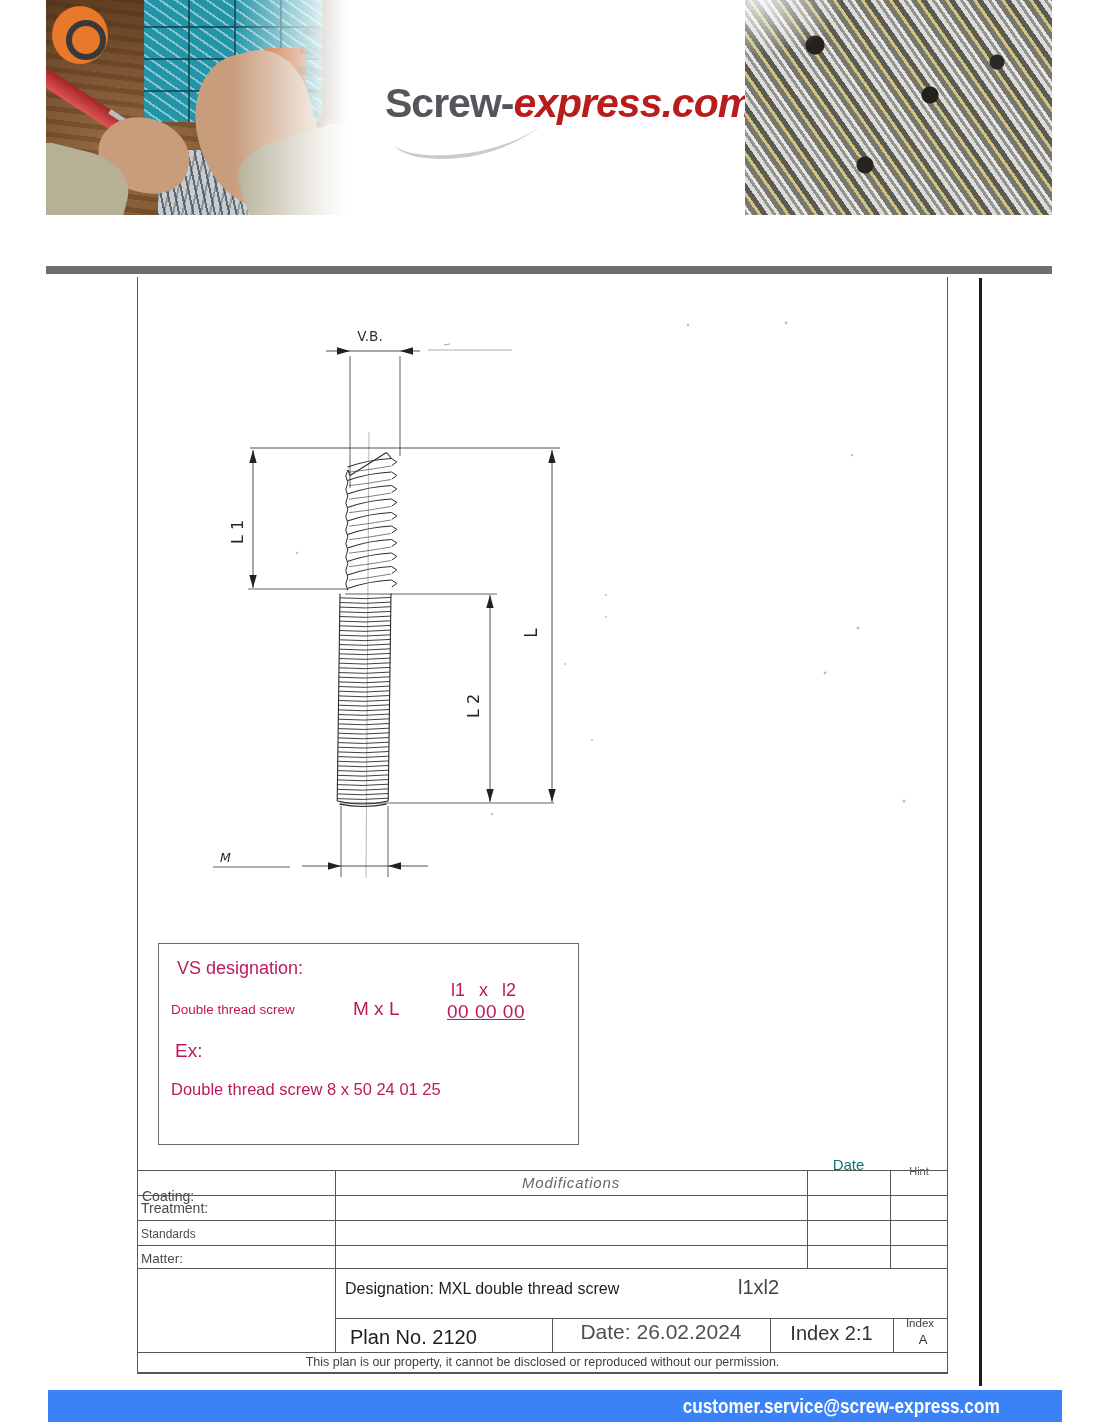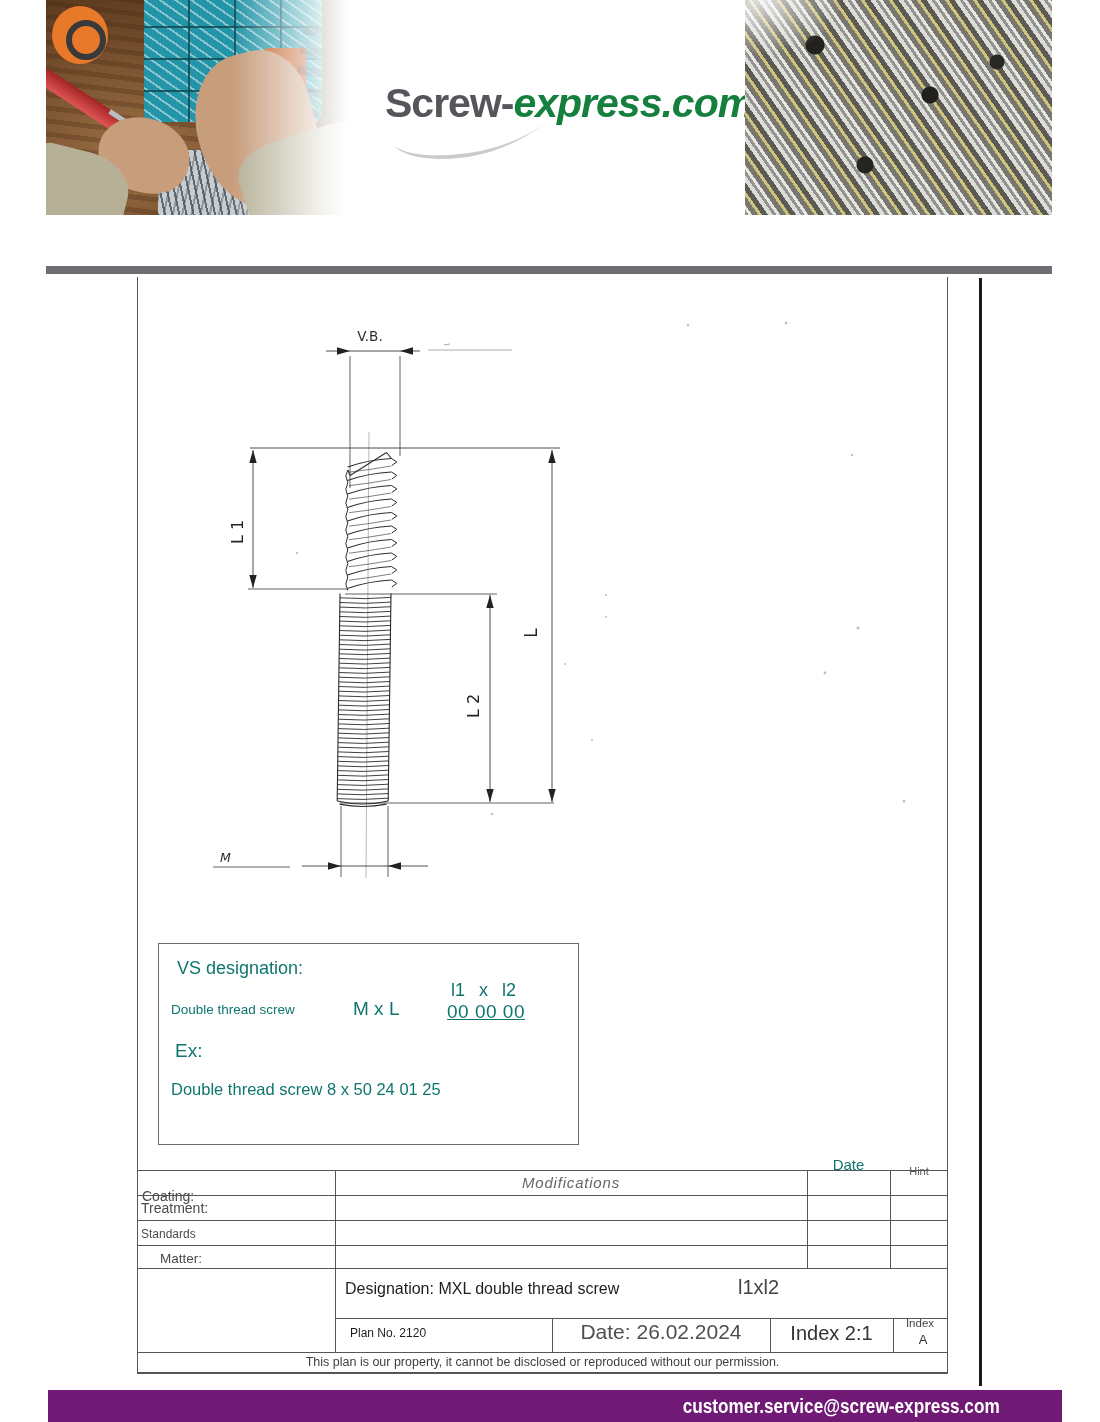--- a/index.html
+++ b/index.html
@@ -42,63 +42,63 @@
        radial-gradient(12px 12px at 185px 95px, #23211e 0 8px, transparent 9px),
        radial-gradient(13px 13px at 120px 165px, #262420 0 8px, transparent 9px),
        radial-gradient(10px 10px at 252px 62px, #2a2825 0 7px, transparent 8px),
        repeating-linear-gradient(55deg, #93938f 0 3px, #e6e6e2 3px 6px, #77776f 6px 11px, #cfc37d 11px 14px, #5b5b54 14px 19px, #dcdcd8 19px 23px),
        repeating-linear-gradient(-48deg, rgba(235,235,230,.6) 0 4px, rgba(100,100,92,.6) 4px 9px, rgba(200,190,130,.5) 9px 12px, rgba(60,60,55,.5) 12px 16px);}
   .photo-right .glare{position:absolute;left:0;top:0;width:130px;height:90px;
      background:radial-gradient(120px 80px at 10% 0%, rgba(255,255,255,.8), rgba(255,255,255,0) 70%);}
 
   .logo{position:absolute;left:385px;top:80px;font-size:41px;font-weight:bold;letter-spacing:-1px;white-space:nowrap;}
   .logo .p1{color:#54565b;}
-  .logo .p2{color:#15803d;font-style:italic;}
+  .logo .p2{color:#b91c1c;font-style:italic;}
   .swoosh{position:absolute;left:392px;top:118px;}
 
   .banner{position:absolute;left:46px;top:215px;width:1006px;height:51px;background:#ed7524;
           display:flex;align-items:center;justify-content:center;}
   .banner-text{color:#ffffff;font-size:42px;font-weight:800;transform:scaleX(.78);letter-spacing:0px;line-height:1;}
   .graystrip{position:absolute;left:46px;top:266px;width:1006px;height:8px;background:#6d6e71;}
 
   
   .vline,.hline{position:absolute;background:#565656;}
   .scanline{position:absolute;left:979px;top:278px;width:3px;height:1108px;background:#1c1c1c;}
 
   
   .vsbox{position:absolute;left:158px;top:943px;width:419px;height:200px;border:1px solid #6a6a6a;background:#fff;}
-  .vsbox div{position:absolute;color:#0f766e;white-space:nowrap;}
+  .vsbox div{position:absolute;color:#be185d;white-space:nowrap;}
   .vs-title{left:18px;top:14px;font-size:18px;}
   .vs-product{left:12px;top:58px;font-size:13.5px;}
   .vs-formula{left:194px;top:54px;font-size:19px;}
   .vs-dims1{left:292px;top:36px;font-size:18px;word-spacing:9px;}
   .vs-dims2{left:288px;top:57px;font-size:19px;letter-spacing:.5px;text-decoration:underline;}
   .vs-ex{left:16px;top:96px;font-size:19px;}
   .vs-example{left:12px;top:136px;font-size:16.5px;}
 
   
   .tb{position:absolute;color:#4a4a4a;white-space:nowrap;}
   .t-coating{left:142px;top:1175px;font-size:14px;margin-top:13px;}
   .t-treatment{left:141px;top:1200px;font-size:14px;}
   .t-standards{left:141px;top:1227px;font-size:12px;}
-  .t-matter{left:141px;top:1251px;font-size:13.5px;margin-left:19px;}
+  .t-matter{left:141px;top:1251px;font-size:13.5px;}
   .t-mods{left:335px;width:472px;top:1174px;font-size:15px;color:#666;text-align:center;letter-spacing:.8px;font-style:italic;}
   .t-dateh{left:807px;width:83px;top:1156px;font-size:15px;color:#0f766e;text-align:center;}
   .t-hint{left:893px;width:52px;top:1165px;font-size:11px;color:#555;text-align:center;}
   .t-desig{left:345px;top:1280px;font-size:16px;color:#1e1e1e;}
   .t-desigdims{left:738px;top:1276px;font-size:20px;color:#444;}
-  .t-plan{left:350px;top:1326px;font-size:12px;color:#1e1e1e;}
+  .t-plan{left:350px;top:1326px;font-size:20px;color:#1e1e1e;}
   .t-date{left:552px;width:218px;top:1320px;font-size:21px;color:#4f4f4f;text-align:center;}
   .t-scale{left:770px;width:123px;top:1322px;font-size:20px;color:#333;text-align:center;}
   .t-index{left:894px;width:52px;top:1317px;font-size:11.5px;color:#444;text-align:center;}
   .t-indexv{left:908px;width:30px;top:1332px;font-size:13px;color:#333;text-align:center;}
   .t-notice{left:137px;width:811px;top:1355px;font-size:12.5px;color:#3f3f3f;text-align:center;}
 
   
-  .footer{position:absolute;left:48px;top:1390px;width:1014px;height:32px;background:#701a75;
+  .footer{position:absolute;left:48px;top:1390px;width:1014px;height:32px;background:#3b82f6;
           display:flex;align-items:center;justify-content:flex-end;}
   .footer-text{color:#ffffff;font-weight:bold;font-size:20px;transform:scaleX(.86);transform-origin:right center;
                padding-right:72px;letter-spacing:0;}
 </style>
 </head>
 <body>
 
 <div class="page">
 
   <div class="photo photo-left">

